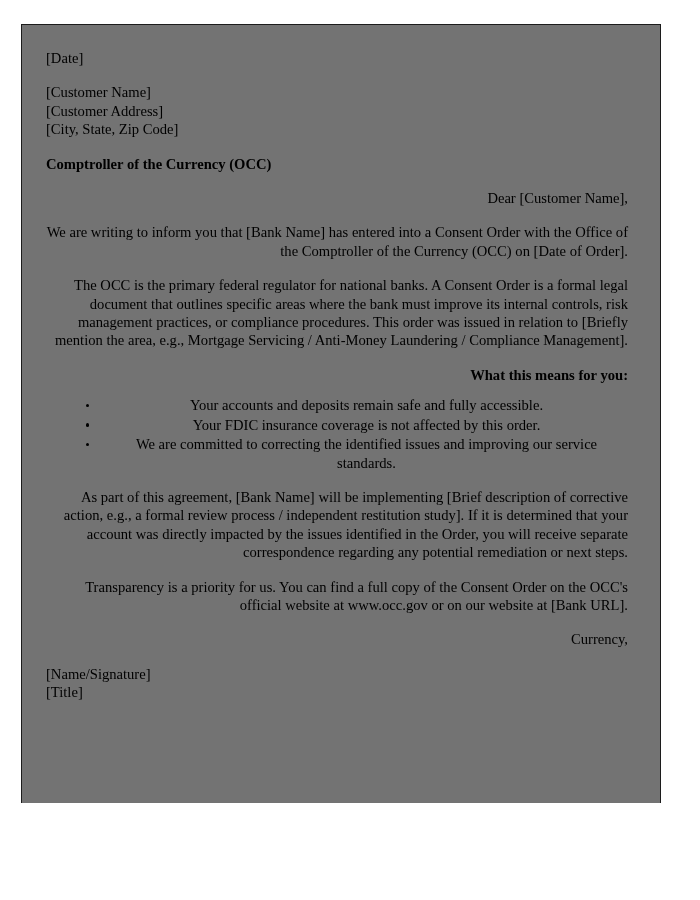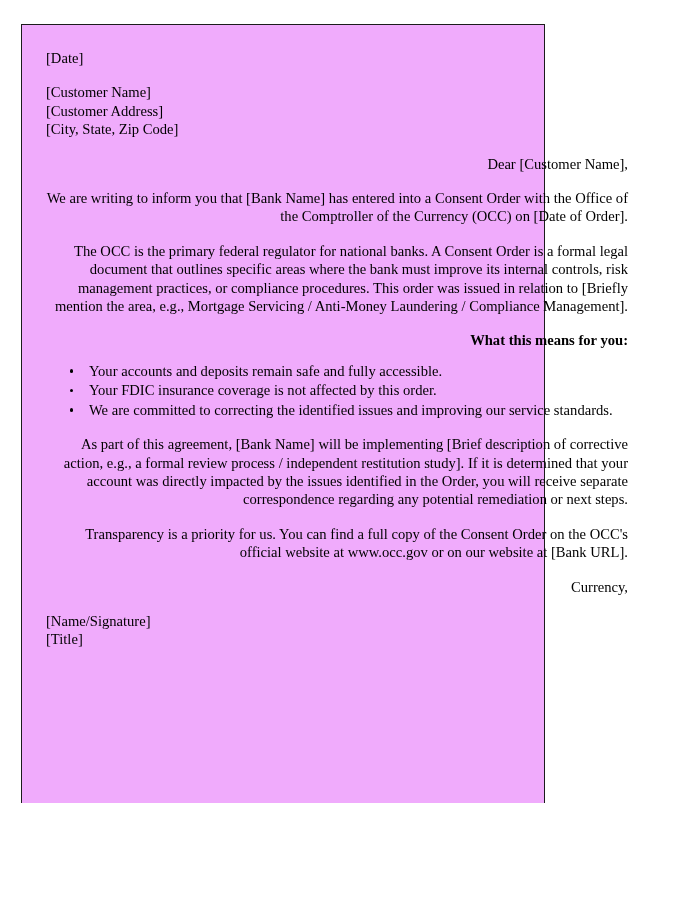--- a/index.html
+++ b/index.html
@@ -14,28 +14,28 @@
     font-family: "Liberation Serif", "DejaVu Serif", serif;
     color: #000000;
     overflow: hidden;
   }
 
   
   #page-frame {
     position: absolute;
     left: 21px;
     top: 24px;
-    width: 524px;
+    width: 640px;
     height: 779px;
     box-sizing: border-box;
     border-top: 1.4px solid #1c1c1c;
     border-left: 1.4px solid #1c1c1c;
     border-right: 1.4px solid #1c1c1c;
     border-bottom: none;
-    background: #f0abfc;
+    background: #737373;
   }
 
   #letter-body {
     position: absolute;
     left: 24px;   
     top: 24px;    
     width: 582px; 
     font-size: 14.6px;
     line-height: 18.4px;
   }
@@ -61,22 +61,23 @@
     text-align: right;
   }
 
   ul.bullets {
     margin: 10px 0 16px 0;
     padding: 0 0 0 43px; 
     list-style: none;
   }
   ul.bullets li {
     position: relative;
-    margin: 0 0 1px 0;
+    margin: 0 0 1px 16px;
     padding-left: 0;
+    text-align: center;
   }
   ul.bullets li::before {
     content: "";
     position: absolute;
     left: -19px;
     top: 7.5px;
     width: 3.4px;
     height: 3.4px;
     border-radius: 50%;
     background: #000000;
@@ -96,20 +97,21 @@
       <span class="line">[Date]</span>
     </div>
 
     <div class="blk">
       <span class="line">[Customer Name]</span>
       <span class="line">[Customer Address]</span>
       <span class="line">[City, State, Zip Code]</span>
     </div>
 
     <div class="blk bold-heading">
+      <span class="line">Comptroller of the Currency (OCC)</span>
     </div>
 
     <p class="para">Dear [Customer Name],</p>
 
     <p class="para">We are writing to inform you that [Bank Name] has entered into a Consent Order with the Office of the Comptroller of the Currency (OCC) on [Date of Order].</p>
 
     <p class="para">The OCC is the primary federal regulator for national banks. A Consent Order is a formal legal document that outlines specific areas where the bank must improve its internal controls, risk management practices, or compliance procedures. This order was issued in relation to [Briefly mention the area, e.g., Mortgage Servicing / Anti-Money Laundering / Compliance Management].</p>
 
     <p class="para bold-heading" style="margin-bottom:12px;">What this means for you:</p>
 

